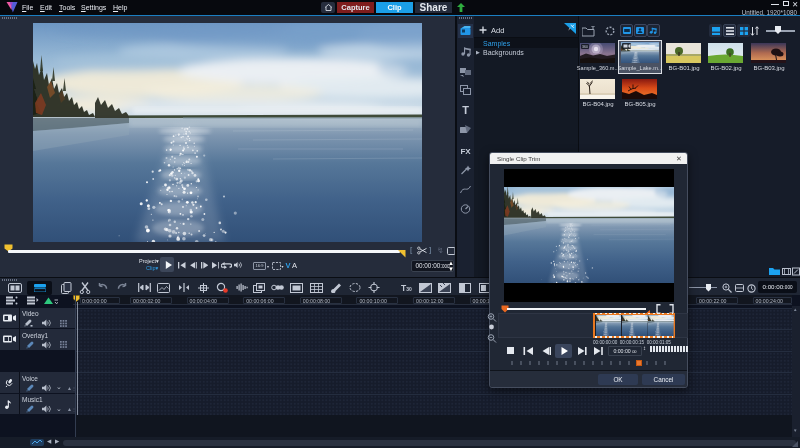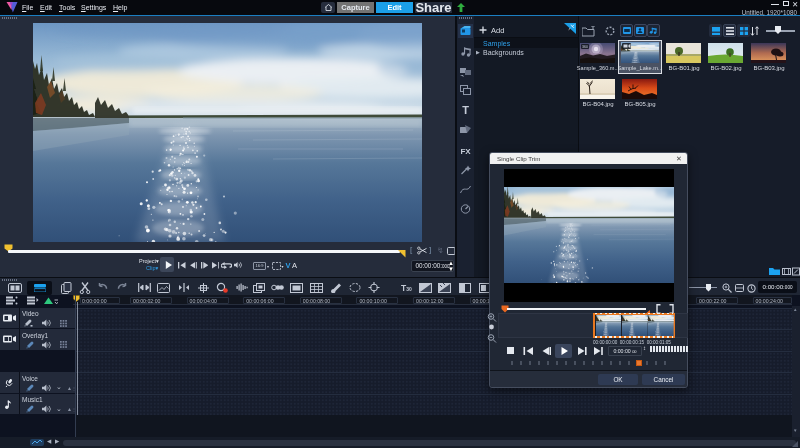--- a/index.html
+++ b/index.html
@@ -321,23 +321,23 @@
 </svg>
 <div class="abs" style="left:22px;top:4px;font-size:7px;color:#e8ebf0;"><u>F</u>ile</div>
 <div class="abs" style="left:40px;top:4px;font-size:7px;color:#e8ebf0;"><u>E</u>dit</div>
 <div class="abs" style="left:59px;top:4px;font-size:7px;color:#e8ebf0;"><u>T</u>ools</div>
 <div class="abs" style="left:81px;top:4px;font-size:7px;color:#e8ebf0;"><u>S</u>ettings</div>
 <div class="abs" style="left:113px;top:4px;font-size:7px;color:#e8ebf0;"><u>H</u>elp</div>
 <div class="abs" style="left:321px;top:2px;width:14px;height:11px;background:#262d3d;border-radius:2px;"></div>
 <svg class="abs" style="left:324.5px;top:4px" width="7" height="7" viewBox="0 0 7 7">
       <path d="M0,3.5 L3.5,0.5 L7,3.5 M1,3 v3.5 h5 v-3.5" stroke="#d5dae2" fill="none" stroke-width="0.9"></path>
     </svg>
-<div class="abs" style="left:337px;top:2px;width:37px;height:11px;background:#737373;color:#e4e8ee;font-size:7.5px;font-weight:bold;text-align:center;line-height:11px">Capture</div>
-<div class="abs" style="left:376px;top:2px;width:37px;height:11px;background:#1b9fe8;color:#ffffff;font-size:7.5px;font-weight:bold;text-align:center;line-height:11px">Edit</div>
-<div class="abs" style="left:415px;top:2px;width:37px;height:11px;background:#232a3a;color:#e4e8ee;font-size:13px;font-weight:bold;text-align:center;line-height:11px">Share</div>
+<div class="abs" style="left:337px;top:2px;width:37px;height:11px;background:#7f1d1d;color:#e4e8ee;font-size:7.5px;font-weight:bold;text-align:center;line-height:11px">Capture</div>
+<div class="abs" style="left:376px;top:2px;width:37px;height:11px;background:#1b9fe8;color:#ffffff;font-size:7.5px;font-weight:bold;text-align:center;line-height:11px">Clip</div>
+<div class="abs" style="left:415px;top:2px;width:37px;height:11px;background:#232a3a;color:#e4e8ee;font-size:10px;font-weight:bold;text-align:center;line-height:11px">Share</div>
 <svg class="abs" style="left:457px;top:3px" width="8" height="9" viewBox="0 0 8 9">
       <path d="M4,0 L8,4 L5.4,4 L5.4,9 L2.6,9 L2.6,4 L0,4 Z" fill="#2fae3f"></path>
     </svg>
 <div class="abs" style="left:771px;top:3.5px;width:8px;height:1.5px;background:#dfe3ea;"></div>
 <div class="abs" style="left:783px;top:1px;width:6px;height:5px;border:1.2px solid #dfe3ea;"></div>
 <div class="abs" style="left:792px;top:0px;color:#dfe3ea;font-size:7.5px;">✕</div>
 <div class="abs" style="right:3px;top:8.5px;color:#bcc3cf;font-size:6.3px;">Untitled, 1920*1080</div>
 
 <div class="abs" style="left:0;top:16px;width:456px;height:261px;background:#252c3b;"></div>
 <div class="abs" style="left:2px;top:17px;width:16px;height:2px;background-image:repeating-linear-gradient(90deg,#6a7284 0 1px,transparent 1px 2px);"></div>

